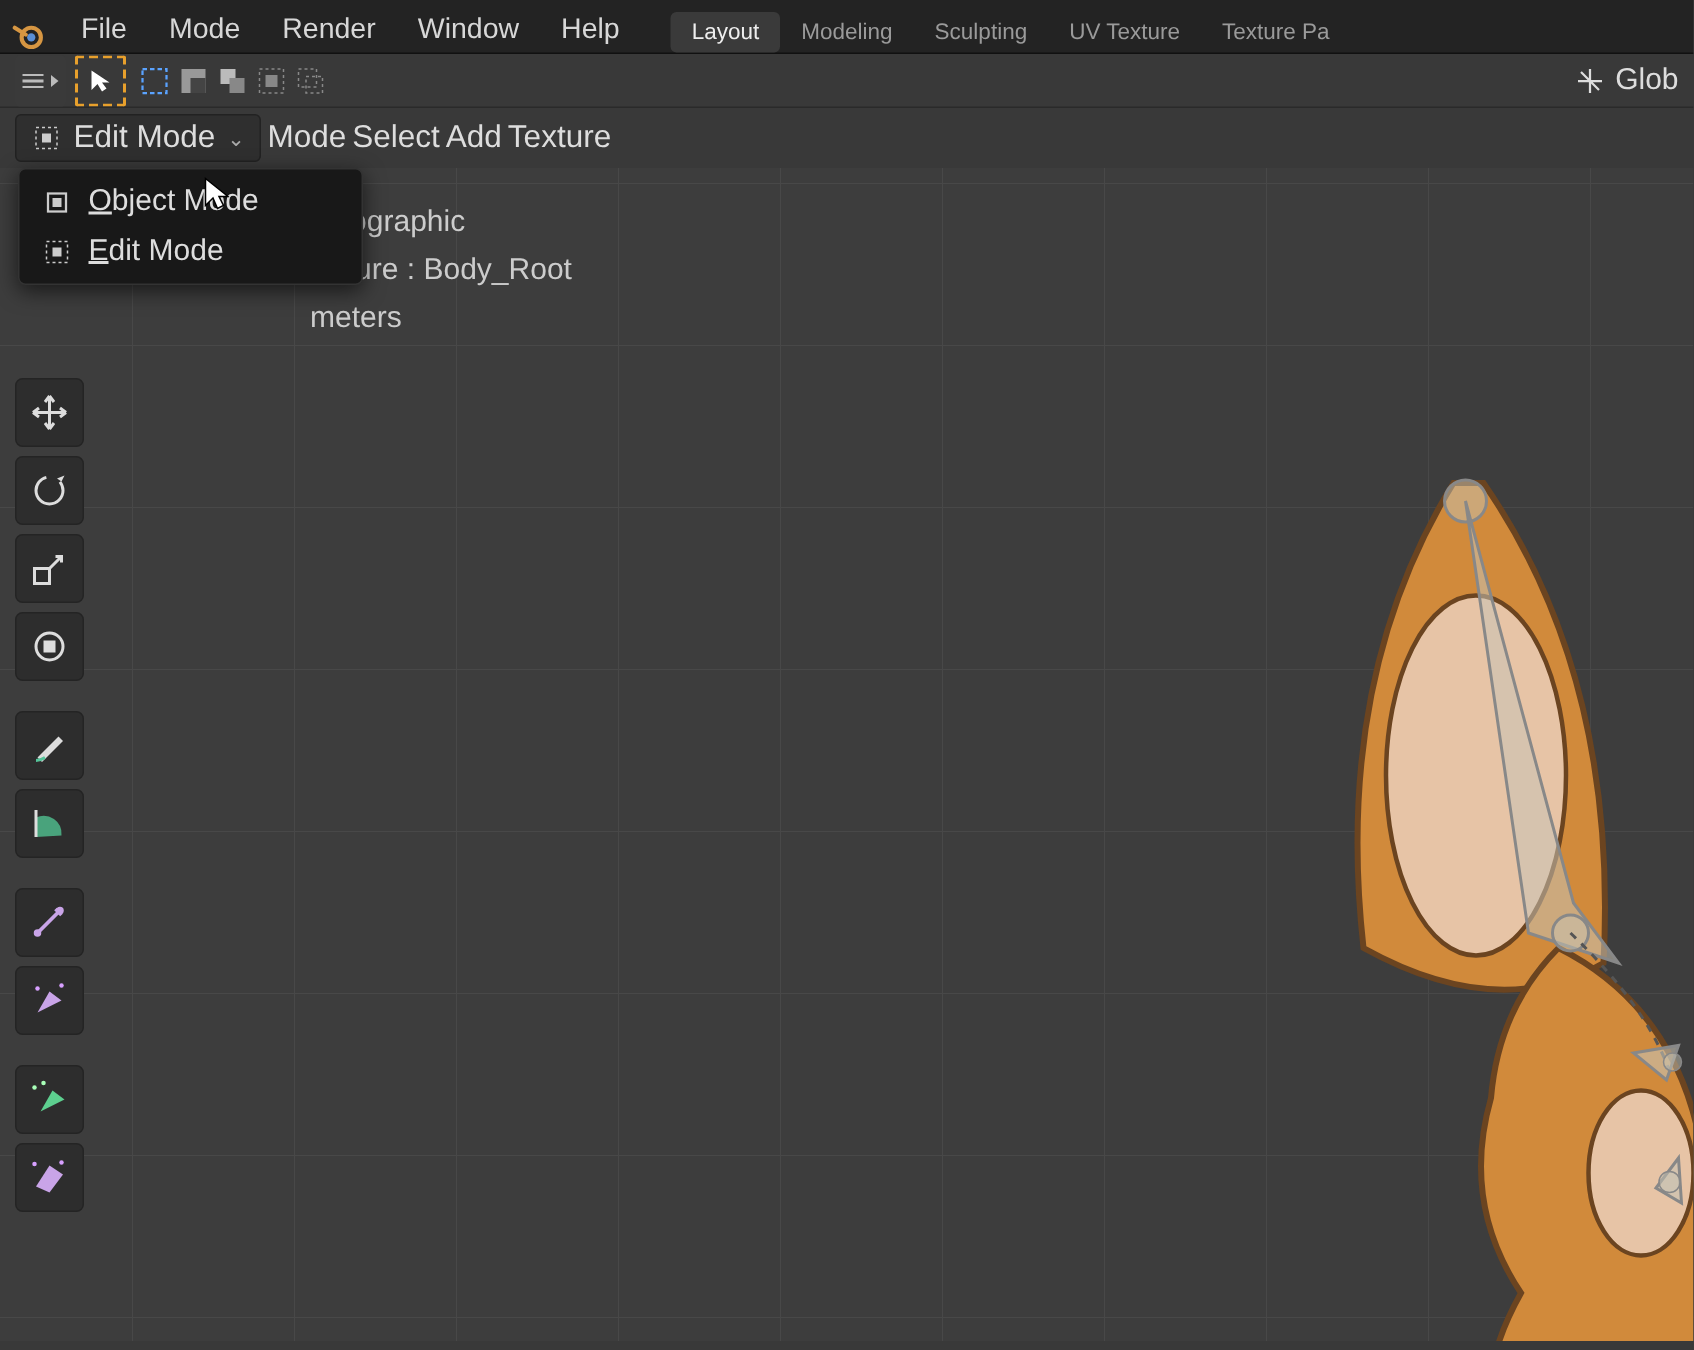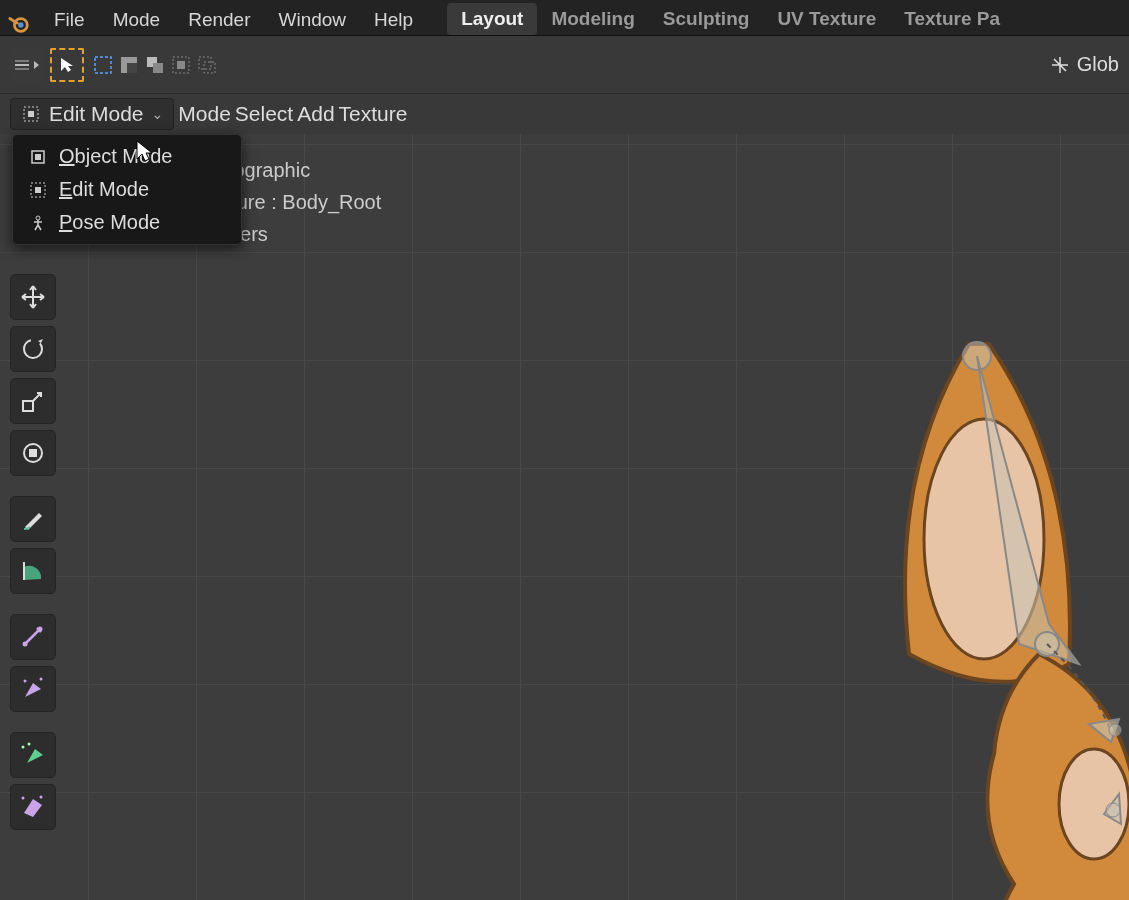--- a/index.html
+++ b/index.html
@@ -30,32 +30,31 @@
   margin-right: 10px;
 }
 .topbar .menu-item {
   padding: 4px 14px;
   color: #d7d7d7;
 }
 .topbar .spacer { width: 20px; }
 .topbar .tab {
   padding: 5px 14px;
   color: #9a9a9a;
-  font-size: 19px;
-  font-weight: bold;
+  font-size: 15px;
 }
 .topbar .tab.active {
   background: #3a3a3a;
   color: #eee;
   border-radius: 4px;
 }
 
 
 .secondbar {
-  height: 58px;
+  height: 36px;
   background: #393939;
   display: flex;
   align-items: center;
   padding: 4px 10px;
   gap: 6px;
   border-bottom: 1px solid #2a2a2a;
 }
 .secondbar .iconbtn {
   width: 34px;
   height: 34px;
@@ -315,29 +314,20 @@
     </div>
     <div class="drop-item">
       <span class="drop-icon">
         <svg width="18" height="18" viewBox="0 0 18 18">
             <rect x="2" y="2" width="14" height="14" fill="none" stroke="#ccc" stroke-dasharray="2 2"></rect>
             <rect x="6" y="6" width="6" height="6" fill="#ccc"></rect>
           </svg>
       </span>
       <span class="underline-first">Edit Mode</span>
     </div>
-    <div class="drop-item">
-      <span class="drop-icon">
-        <svg width="18" height="18" viewBox="0 0 18 18">
-            <circle cx="9" cy="4" r="2" fill="none" stroke="#ccc"></circle>
-            <path d="M9 6 L9 11 M5 8 L13 8 M9 11 L6 16 M9 11 L12 16" stroke="#ccc" stroke-width="1.5"></path>
-          </svg>
-      </span>
-      <span class="underline-first">Pose Mode</span>
-    </div>
 
     <span class="cursor-overlay">
       <svg width="18" height="24" viewBox="0 0 18 24">
           <path d="M2 2 L2 20 L7 15 L10 22 L14 20 L11 14 L17 14 Z" fill="#fff" stroke="#000" stroke-width="1"></path>
         </svg>
     </span>
   </div>
 </div>
 
 <div class="viewport">

